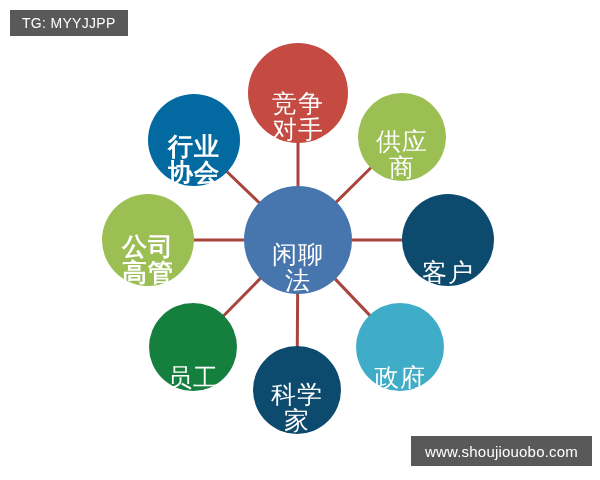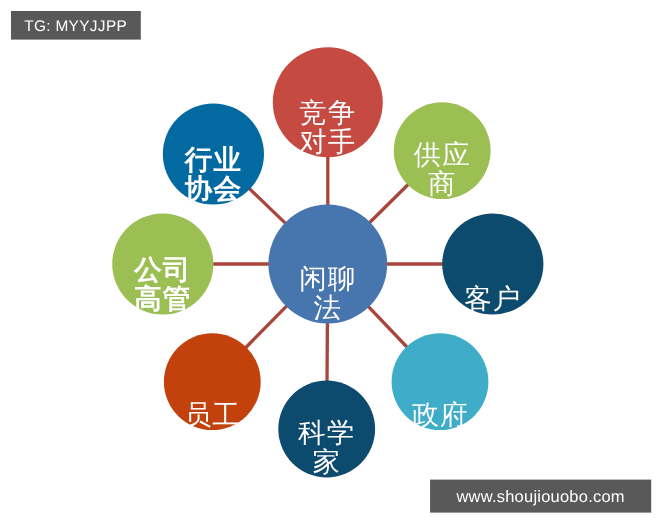--- a/index.html
+++ b/index.html
@@ -65,21 +65,21 @@
     top: 10px;
     height: 26px;
     padding: 0 12px;
     font-size: 14px;
     letter-spacing: 0.3px;
   }
   #site-tag {
     right: 8px;
     bottom: 14px;
     height: 30px;
-    padding: 0 24px;
+    padding: 0 14px;
     font-size: 15px;
     letter-spacing: 0.2px;
   }
 </style>
 </head>
 <body>
 
 <div id="stage">
 
   <svg id="diagram-svg" viewBox="0 0 600 480" preserveAspectRatio="none">
@@ -115,21 +115,21 @@
         <span>
           <div>政府</div>
         </span>
       </div>
       <div class="node outer" style="left: 253px; top: 346px; width: 88px; height: 88px; background: #0c4a6e;">
         <span>
           <div>科学</div>
           <div>家</div>
         </span>
       </div>
-      <div class="node outer" style="left: 149px; top: 303px; width: 88px; height: 88px; background: #c2410c;">
+      <div class="node outer" style="left: 149px; top: 303px; width: 88px; height: 88px; background: #15803d;">
         <span>
           <div>员工</div>
         </span>
       </div>
       <div class="node outer" style="left: 102px; top: 194px; width: 92px; height: 92px; background: rgb(155, 191, 82); font-weight: bold;">
         <span>
           <div>公司</div>
           <div>高管</div>
         </span>
       </div>

